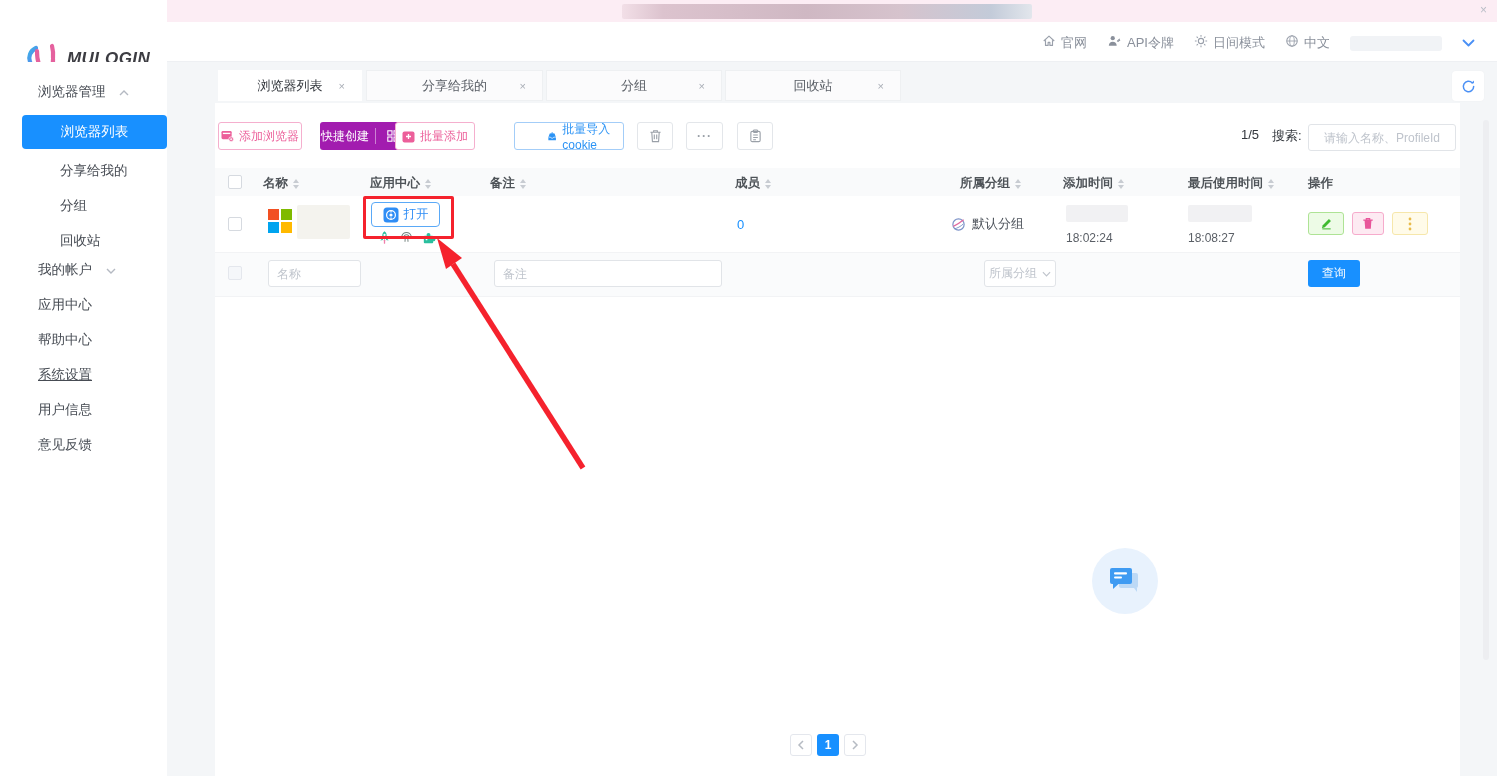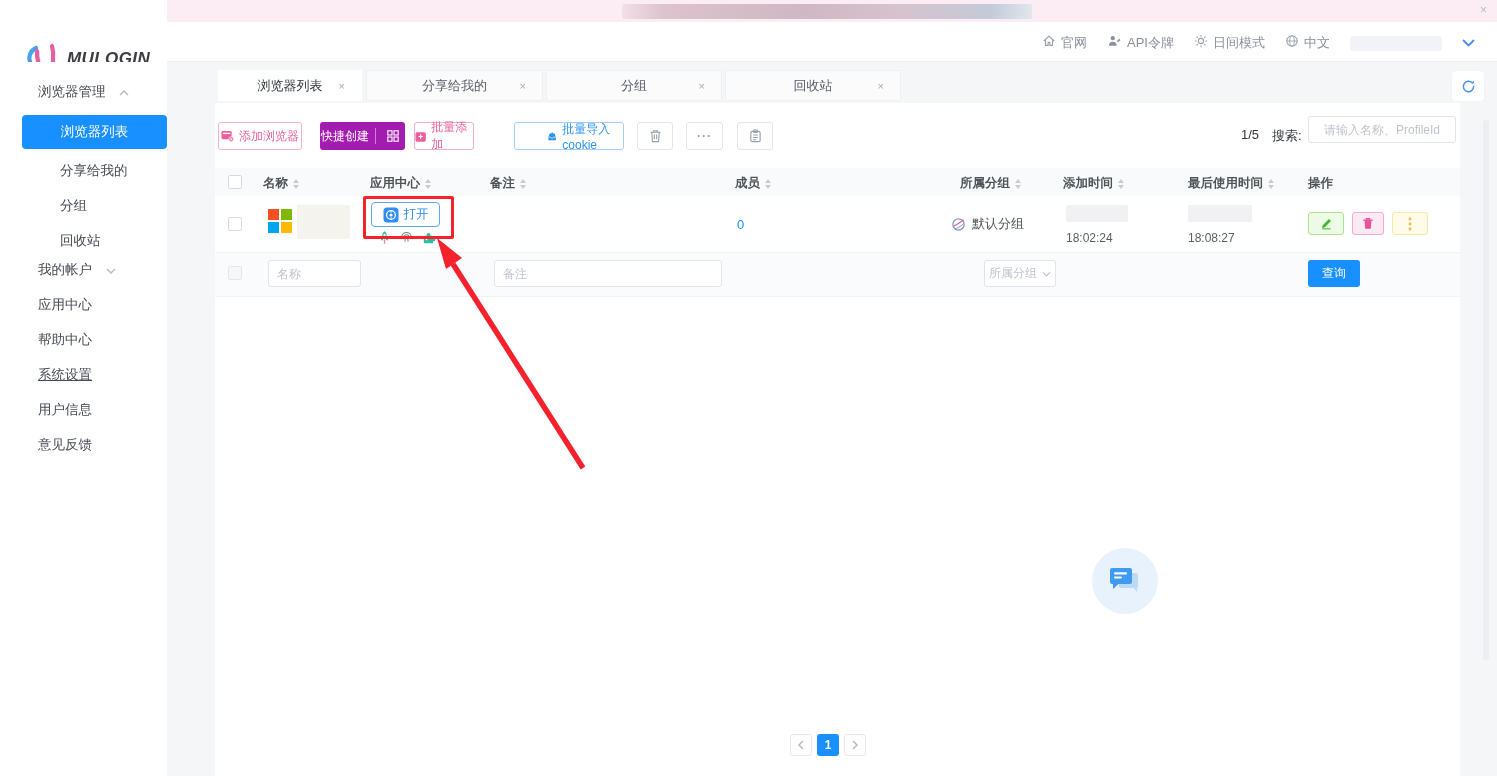--- a/index.html
+++ b/index.html
@@ -35,21 +35,21 @@
   .panel{left:215px;top:103px;width:1245px;height:673px;background:#fff;}
   
   .tbtn{top:122px;height:28px;box-sizing:border-box;border-radius:3px;display:flex;align-items:center;
     justify-content:center;gap:5px;font-size:12px;cursor:pointer;background:#fff;}
   .b-pink{border:1px solid #f5afce;color:#ec5f9a;}
   .b-blue-o{border:1px solid #a3cdf8;color:#2b93f5;padding-left:32px;}
   .b-gray{border:1px solid #e3e6ea;color:#9aa0a8;}
   .b-primary{background:#a21caf;color:#fff;border:none;}
   .split-divider{width:1px;height:16px;background:rgba(255,255,255,.45);}
   .count-label{top:127px;font-size:13px;color:#33373d;}
-  .search-box{left:1308px;top:116px;width:148px;height:27px;box-sizing:border-box;border:1px solid #e1e4e8;
+  .search-box{left:1308px;top:124px;width:148px;height:27px;box-sizing:border-box;border:1px solid #e1e4e8;
     border-radius:3px;background:#fff;display:flex;align-items:center;padding:0 8px;gap:5px;}
   .search-box input{border:none;outline:none;flex:1;font-size:12px;color:#333;background:transparent;
     font-family:"Liberation Sans","DejaVu Sans",sans-serif;}
   .search-box input::placeholder{color:#bfc4cc;}
   
   .thead{left:215px;top:168px;width:1245px;height:28px;background:#f9fafb;}
   .th{position:absolute;top:175px;font-size:12.5px;color:#4e5358;font-weight:bold;display:flex;align-items:center;white-space:nowrap;}
   .sort{display:inline-flex;flex-direction:column;gap:2px;margin-left:5px;}
   .sort i{width:0;height:0;border-left:3.5px solid transparent;border-right:3.5px solid transparent;}
   .sort .up{border-bottom:4px solid #c8ccd2;}
@@ -225,21 +225,21 @@
     <span class="split-divider"></span>
     <span style="width:24px;display:flex;justify-content:center;">
       <svg width="12" height="12" viewBox="0 0 12 12">
         <rect x="0.8" y="0.8" width="4.2" height="4.2" fill="none" stroke="#fff" stroke-width="1.1"></rect>
         <rect x="7" y="0.8" width="4.2" height="4.2" fill="none" stroke="#fff" stroke-width="1.1"></rect>
         <rect x="0.8" y="7" width="4.2" height="4.2" fill="none" stroke="#fff" stroke-width="1.1"></rect>
         <rect x="7" y="7" width="4.2" height="4.2" fill="none" stroke="#fff" stroke-width="1.1"></rect>
       </svg>
     </span>
   </div>
-  <div class="abs tbtn b-pink" style="left:414px;width:60px;">
+  <div class="abs tbtn b-pink" style="left:395px;width:80px;">
     <svg width="13" height="13" viewBox="0 0 13 13">
       <rect x="0.5" y="1.5" width="12" height="11" rx="2" fill="#ec5f9a"></rect>
       <path d="M6.5 4v5M4 6.5h5" stroke="#fff" stroke-width="1.3"></path>
     </svg>
     <span>批量添加</span>
   </div>
   <div class="abs tbtn b-blue-o" style="left:514px;width:110px;">
     <svg width="14" height="13" viewBox="0 0 15 14">
       <path d="M2 8l2-5.5h7L13 8v4.5H2z" fill="#2b93f5"></path>
       <path d="M2 8h3.2c.3 1 1.1 1.6 2.3 1.6S9.5 9 9.8 8H13" stroke="#fff" stroke-width="1" fill="none"></path>

